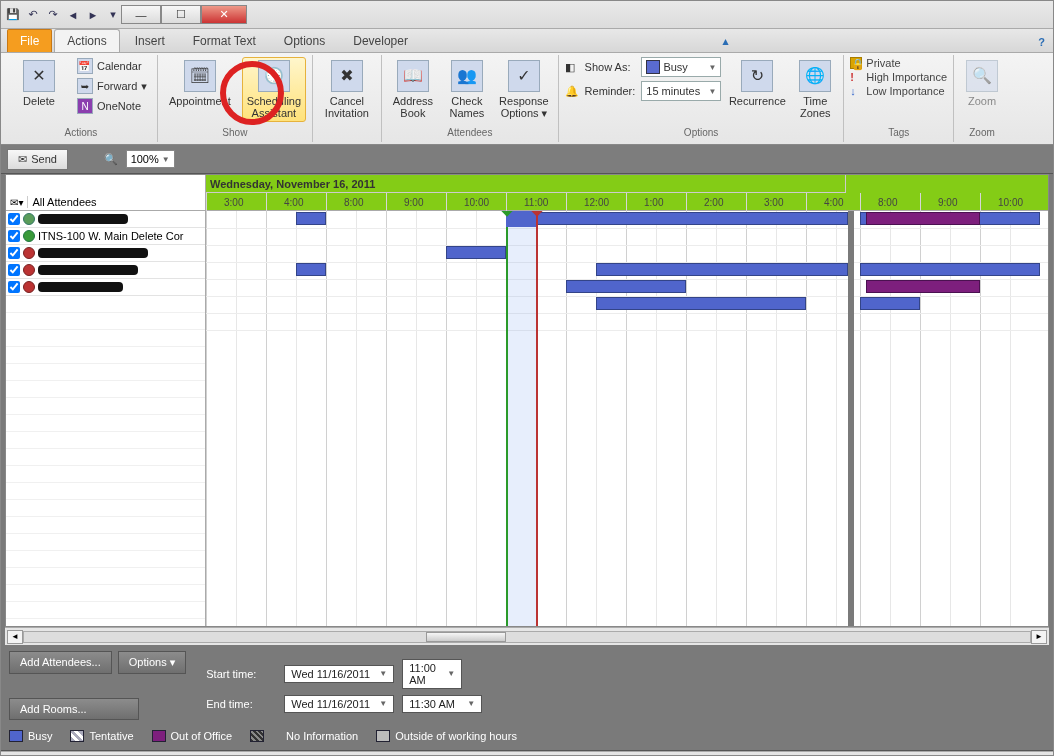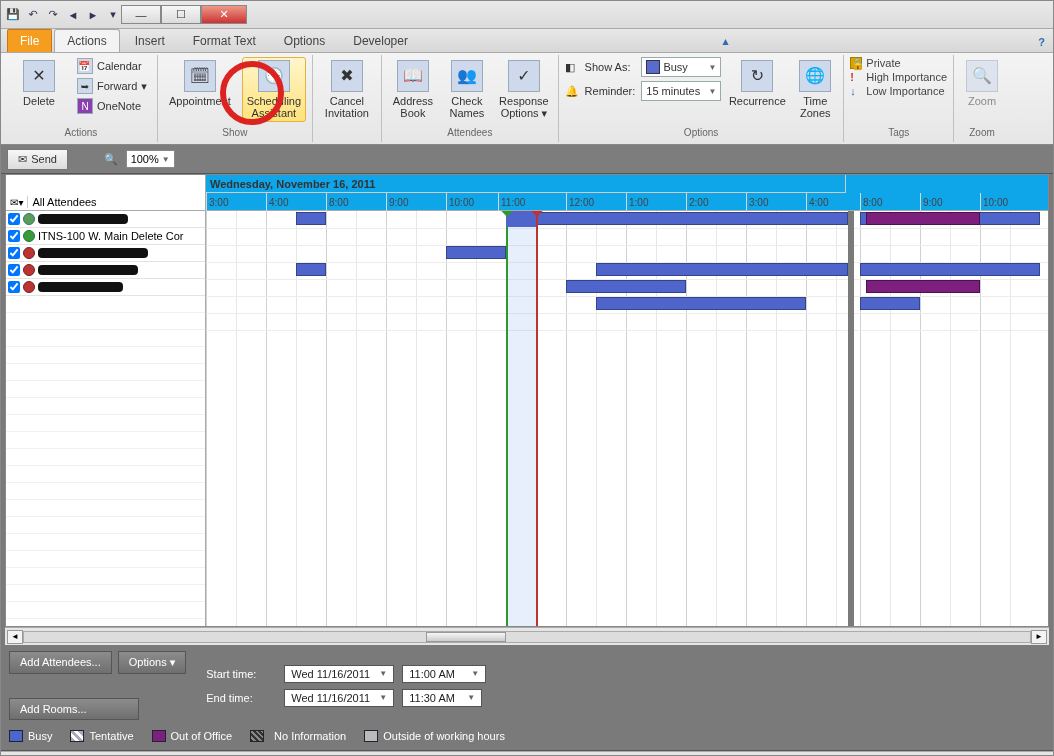--- a/index.html
+++ b/index.html
@@ -128,25 +128,25 @@
   .ic-room { background:#3a9a3a; border:1px solid #274;}
   .ic-req { background:#b33; border:1px solid #722;}
   .att-add { color:#999; font-style:italic; }
   .att-add-row { background:#cfe6ff;}
 
   .timeline {
     flex:1; overflow:hidden; position:relative;
   }
   .tl-head {
     height:36px; border-bottom:1px solid #aaa; position:relative;
-    background:#0ea5e9;
+    background:#84cc16;
   }
   .tl-day { position:absolute; top:0; height:18px; border-bottom:1px solid #ccc; font-weight:bold; font-size:11px; color:#333; padding-left:4px; display:flex; align-items:center; }
   .tl-hours { position:absolute; top:18px; left:0; right:0; height:18px;}
-  .hour { position:absolute; top:0; height:18px; border-left:1px solid #d6d6d6; font-size:10px; color:#444; padding-left:2px; display:flex; align-items:center;}
+  .hour { position:absolute; top:0; height:18px; border-left:1px solid #d6d6d6; font-size:10px; color:#444; padding-left:17px; display:flex; align-items:center;}
 
   .tl-body { position:relative; height:415px; overflow:hidden; }
   .tl-grid .vline { position:absolute; top:0; bottom:0; width:1px; background:#e7e7e7;}
   .tl-grid .vline.major { background:#d0d0d0;}
   .tl-grid .hline { position:absolute; left:0; right:0; height:1px; background:#ececec;}
   .tl-daydiv { position:absolute; top:0; bottom:0; width:6px; background:#7a7a7a;}
 
   .busybar { position:absolute; height:13px; background:#5065cc; border:1px solid #334488;}
   .busybar.oo { background:#7d1f7d; border-color:#4a1150;}
 
@@ -400,21 +400,21 @@
 
     <div class="timeline">
       <div class="tl-head">
         <div class="tl-day" style="left:0;width:640px;border-right:1px solid #ccc">Wednesday, November 16, 2011</div>
         <div class="tl-hours">
           <div class="hour" style="left:0px">3:00</div>
           <div class="hour" style="left:60px">4:00</div>
           <div class="hour" style="left:120px">8:00</div>
           <div class="hour" style="left:180px">9:00</div>
           <div class="hour" style="left:240px">10:00</div>
-          <div class="hour" style="left:292px">11:00</div>
+          <div class="hour" style="left:300px">11:00</div>
           <div class="hour" style="left:360px">12:00</div>
           <div class="hour" style="left:420px">1:00</div>
           <div class="hour" style="left:480px">2:00</div>
           <div class="hour" style="left:540px">3:00</div>
           <div class="hour" style="left:600px">4:00</div>
           <div class="hour" style="left:654px">8:00</div>
           <div class="hour" style="left:714px">9:00</div>
           <div class="hour" style="left:774px">10:00</div>
         </div>
       </div>
@@ -502,21 +502,21 @@
         <div class="ctrlbtn"><span>Options</span> ▾</div>
       </div>
       <div class="ctrlbtn" style="width:130px">Add Rooms...</div>
     </div>
     <div style="display:grid;grid-template-columns:auto auto auto;gap:6px 8px;align-items:center">
       <span class="dtlabel">Start time:</span>
       <div class="dtinput">
           <span>Wed 11/16/2011</span>
           <span class="dd">▼</span>
         </div>
-      <div class="dtinput" style="width:84px">
+      <div class="dtinput" style="width:60px">
           <span>11:00 AM</span>
           <span class="dd">▼</span>
         </div>
       <span class="dtlabel">End time:</span>
       <div class="dtinput">
           <span>Wed 11/16/2011</span>
           <span class="dd">▼</span>
         </div>
       <div class="dtinput" style="width:80px">
           <span>11:30 AM</span>
@@ -531,21 +531,21 @@
         <span>Busy</span>
       </span>
     <span style="display:flex;align-items:center;gap:5px">
         <span class="sw tent"></span>
         <span>Tentative</span>
       </span>
     <span style="display:flex;align-items:center;gap:5px">
         <span class="sw ooo"></span>
         <span>Out of Office</span>
       </span>
-    <span style="display:flex;align-items:flex-end;gap:10px">
+    <span style="display:flex;align-items:flex-end;gap:22px">
         <span class="sw noinf"></span>
         <span>No Information</span>
       </span>
     <span style="display:flex;align-items:center;gap:5px">
         <span class="sw out"></span>
         <span>Outside of working hours</span>
       </span>
   </div>
 </div>
 

